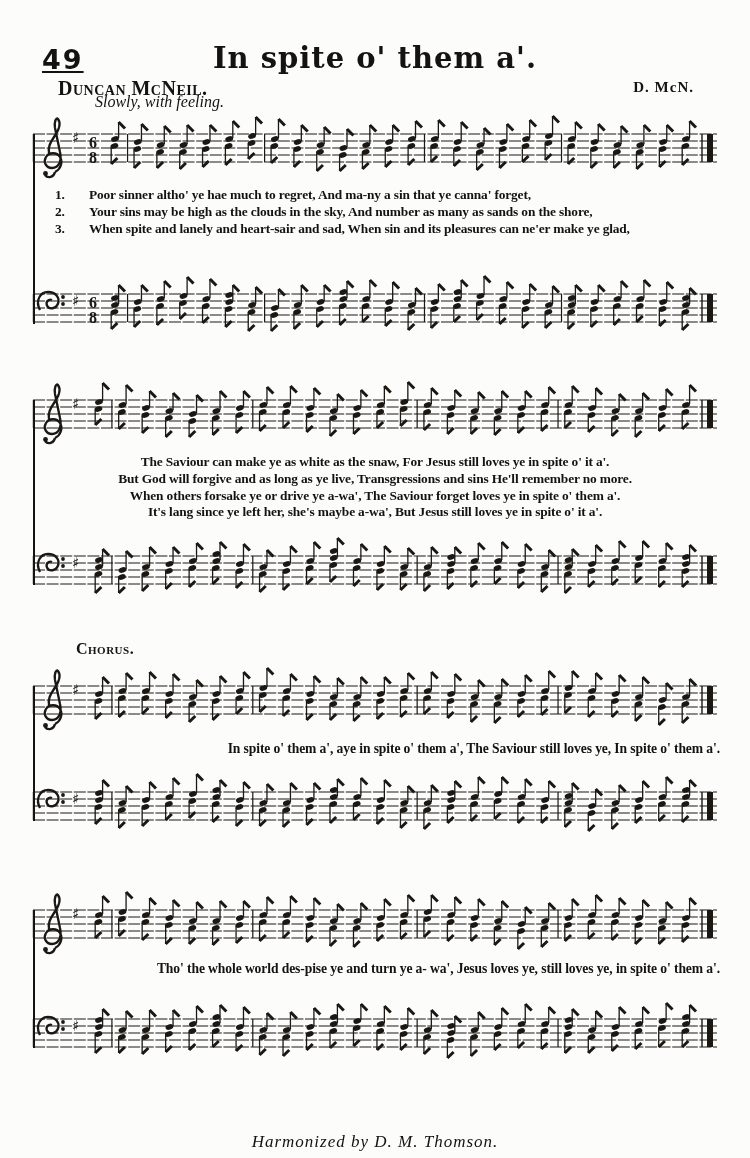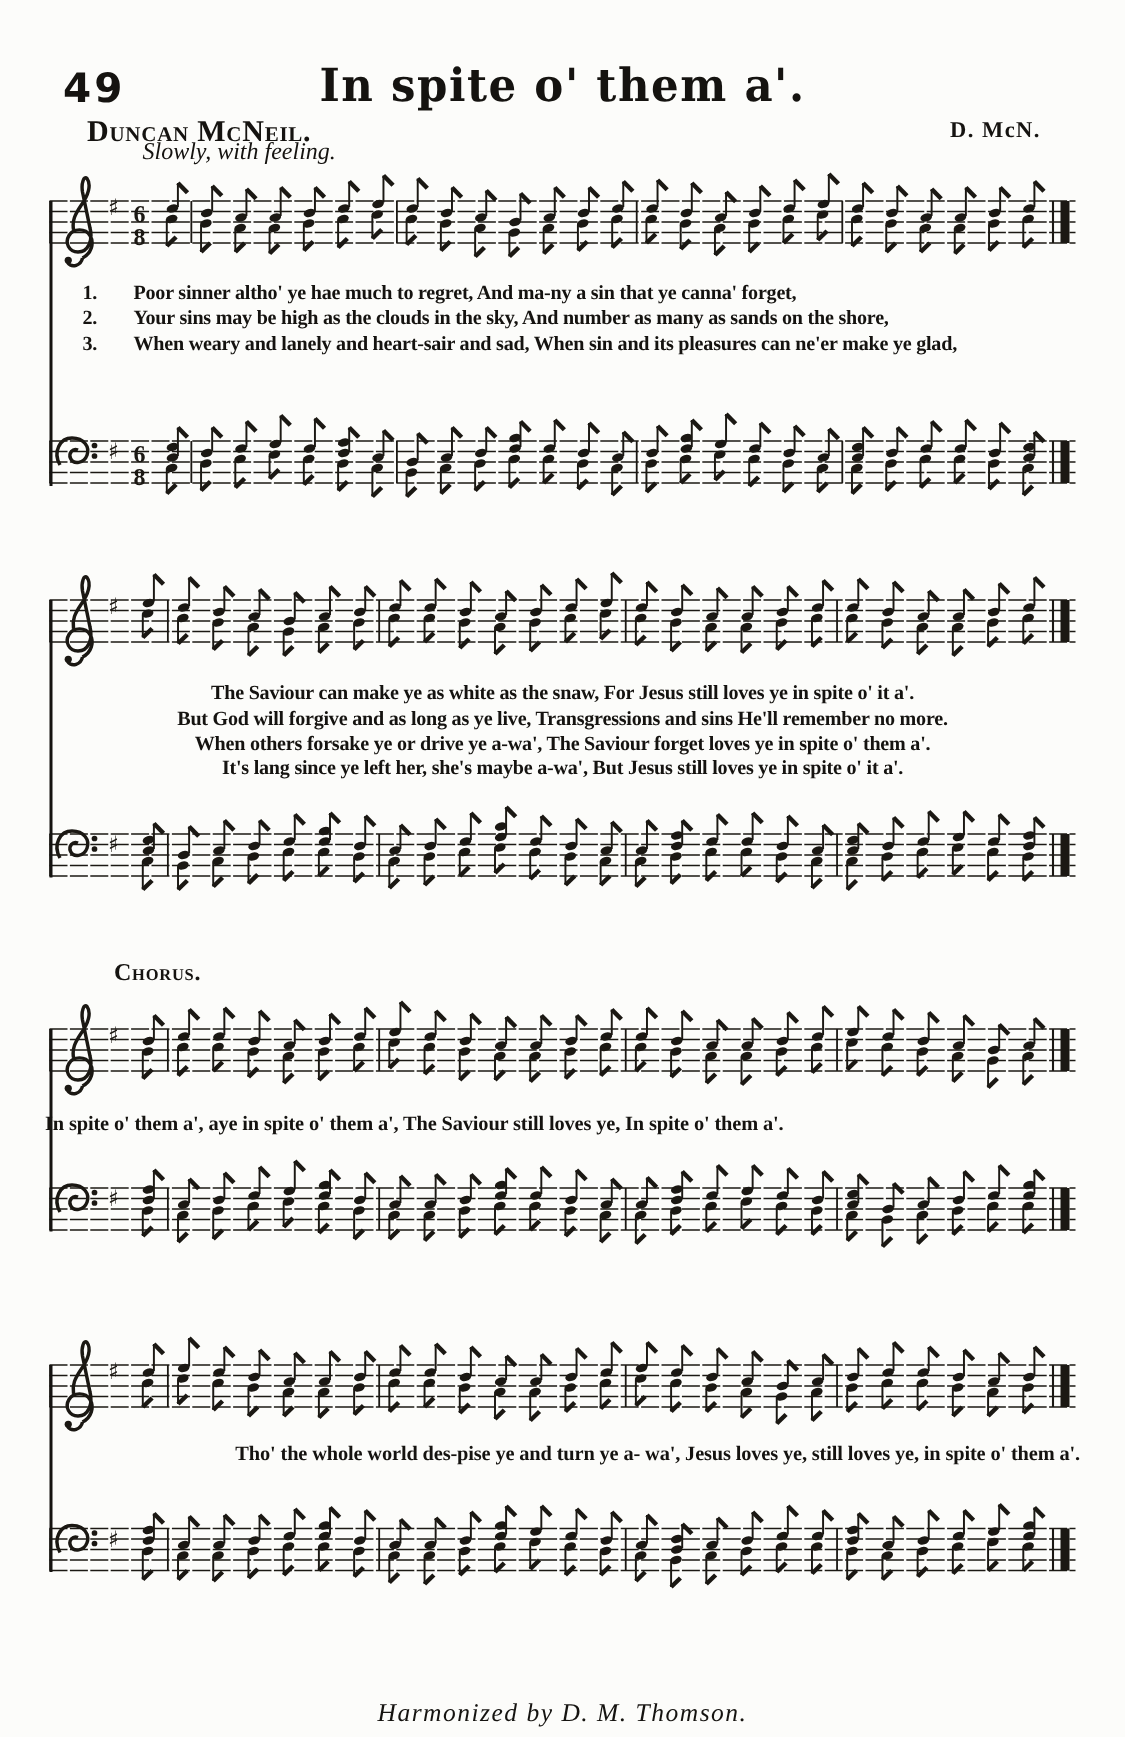--- a/index.html
+++ b/index.html
@@ -6,21 +6,21 @@
   body{
     width:750px;height:1158px;position:relative;
     background:#fcfcfa;color:#151310;
     font-family:"Liberation Serif", serif;
     overflow:hidden;
   }
   .abs{position:absolute;}
   .page-number{
     left:42px;top:44px;
     font-family:"DejaVu Sans", sans-serif;
-    font-weight:bold;font-size:27px;letter-spacing:2px;
+    font-weight:bold;font-size:27px;letter-spacing:2px;text-decoration:underline;
   }
   .hymn-title{
     left:0;right:0;top:40px;text-align:center;
     font-family:"DejaVu Serif", serif;
     font-weight:bold;font-size:29px;letter-spacing:1px;
     transform:scaleY(1.05);
   }
   .author-name{
     left:58px;top:77px;
     font-variant:small-caps;font-weight:bold;font-size:20px;letter-spacing:0.5px;text-align:right;
@@ -44,21 +44,21 @@
   .verse-block2{position:absolute;left:30px;top:454px;width:690px;text-align:center;}
   .v2line{
     white-space:nowrap;height:16.8px;line-height:16.8px;
     font-weight:bold;font-size:13.4px;letter-spacing:-0.15px;
   }
   .chorus-label{
     position:absolute;left:76px;top:640px;
     font-variant:small-caps;font-weight:bold;font-size:16px;letter-spacing:0.5px;
   }
   .chorus-lyric{
-    position:absolute;left:30px;top:741px;width:690px;text-align:left;
+    position:absolute;left:30px;top:741px;width:690px;text-align:right;
     white-space:nowrap;font-weight:bold;font-size:13.6px;letter-spacing:-0.1px;
   }
   .final-lyric{
     position:absolute;left:30px;top:961px;width:690px;text-align:right;
     white-space:nowrap;font-weight:bold;font-size:13.6px;letter-spacing:-0.1px;
   }
   .harmonizer-credit{
     position:absolute;left:0;right:0;top:1084px;text-align:center;
     font-style:italic;font-size:17px;letter-spacing:1px;margin-top:48px;
   }
@@ -1526,21 +1526,21 @@
     </svg></div>
 
 <div class="connector" style="top:134px;height:190px"></div>
 <div class="connector" style="top:400px;height:185px"></div>
 <div class="connector" style="top:686px;height:135px"></div>
 <div class="connector" style="top:910px;height:138px"></div>
 
 <div class="verse-block">
   <div class="vline"><span class="vnum">1.</span><span>Poor sinner altho' ye hae much to regret, And ma-ny a sin that ye canna' forget,</span></div>
   <div class="vline"><span class="vnum">2.</span><span>Your sins may be high as the clouds in the sky, And number as many as sands on the shore,</span></div>
-  <div class="vline"><span class="vnum">3.</span><span>When weary and lanely and heart-sair and sad, When sin and its pleasures can ne'er make ye glad,</span></div>
+  <div class="vline"><span class="vnum">3.</span><span>When spite and lanely and heart-sair and sad, When sin and its pleasures can ne'er make ye glad,</span></div>
 </div>
 
 <div class="verse-block2">
   <div class="v2line">The Saviour can make ye as white as the snaw, For Jesus still loves ye in spite o'  it  a'.</div>
   <div class="v2line">But God will forgive and as long as ye live, Transgressions and sins He'll remember no more.</div>
   <div class="v2line">When others forsake ye or drive ye  a-wa', The Saviour forget loves ye in spite o' them a'.</div>
   <div class="v2line">It's lang since ye left her, she's maybe  a-wa', But Jesus still loves ye in spite o'  it  a'.</div>
 </div>
 
 <div class="chorus-label">Chorus.</div>

